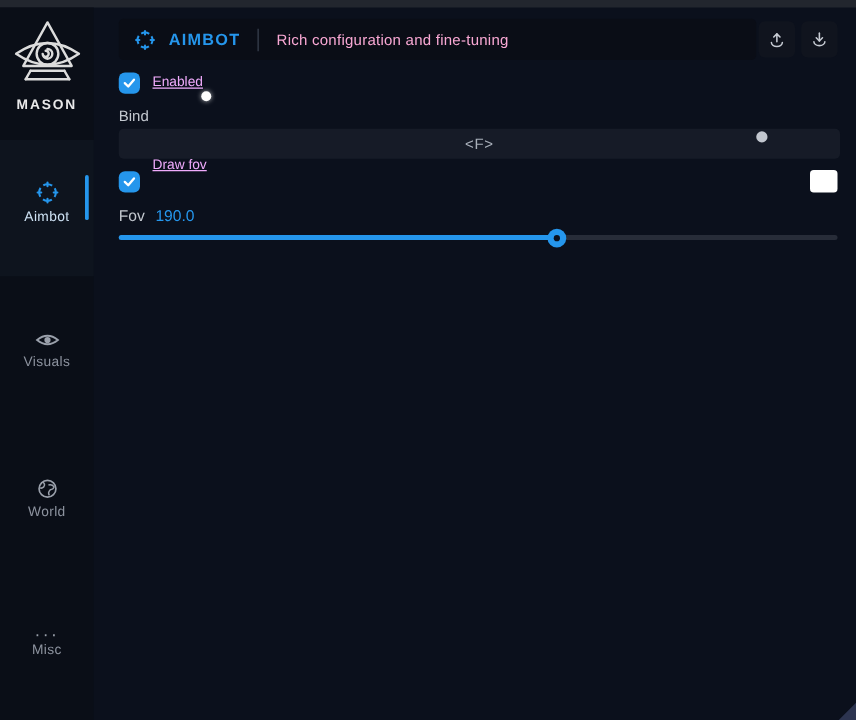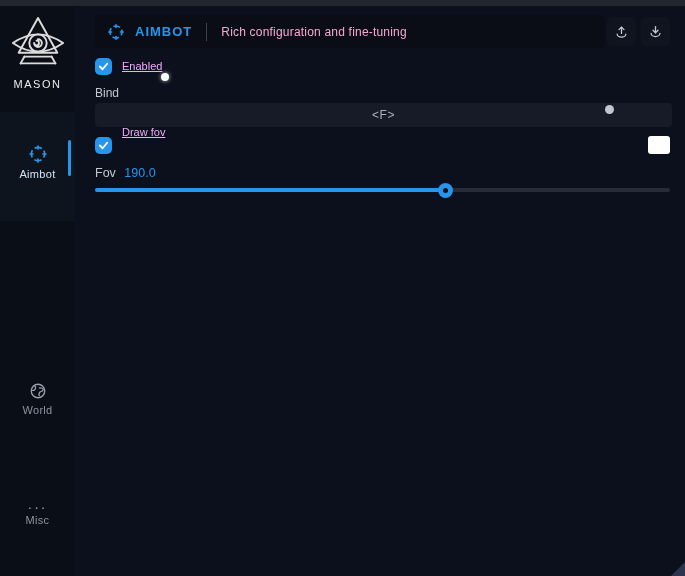--- a/index.html
+++ b/index.html
@@ -6,21 +6,21 @@
   html,body { width:685px; height:576px; overflow:hidden; }
   body { font-family:"Liberation Sans", sans-serif; background:#0b101c; position:relative; }
   #app { position:absolute; inset:0; background:#0b101c; }
 
   .top-strip { position:absolute; left:0; top:0; width:685px; height:6px; background:#22262e; }
 
   
   .sidebar { position:absolute; left:0; top:6px; width:75px; height:570px; background:#0a0e17; }
   .logo-wrap { position:absolute; left:0; top:8px; width:75px; text-align:center; }
   .logo-wrap svg { display:block; margin:0 auto; }
-  .brand { display:block; margin-top:2px; color:#e9e9ea; font-size:11px; font-weight:normal; letter-spacing:1.5px; }
+  .brand { display:block; margin-top:2px; color:#e9e9ea; font-size:11px; font-weight:bold; letter-spacing:1.5px; }
 
   .nav-item { position:absolute; left:0; width:75px; text-align:center; cursor:pointer; }
   .nav-item .nav-icon { display:block; margin:0 auto 4px auto; }
   .nav-label { display:block; font-size:11px; color:#8d939f; letter-spacing:.3px; }
 
   .nav-item.active-block { background:#0e141e; }
   .nav-item.active-block .nav-label { color:#cfe3f5; }
   .active-indicator { position:absolute; right:4px; top:28px; width:3px; height:36px; background:#2596ec; border-radius:2px; }
 
   .ellipsis-icon { display:block; color:#9aa0ab; font-size:14px; letter-spacing:2px; line-height:10px; height:12px; }
@@ -97,20 +97,27 @@
           <line x1="12" y1="2.5" x2="12" y2="6"></line>
           <line x1="12" y1="18" x2="12" y2="21.5"></line>
           <line x1="2.5" y1="12" x2="6" y2="12"></line>
           <line x1="18" y1="12" x2="21.5" y2="12"></line>
         </g>
       </svg>
       <span class="nav-label">Aimbot</span>
       <div class="active-indicator"></div>
     </div>
 
+    <div class="nav-item" style="top:252px; height:52px; padding-top:6px;">
+      <svg class="nav-icon" width="20" height="16" viewBox="0 0 24 18">
+        <path d="M2 9 Q12 1 22 9 Q12 17 2 9 Z" fill="none" stroke="#9aa0ab" stroke-width="1.8"></path>
+        <circle cx="12" cy="9" r="3" fill="#9aa0ab"></circle>
+      </svg>
+      <span class="nav-label">Visuals</span>
+    </div>
 
     <div class="nav-item" style="top:370px; height:52px; padding-top:6px;">
       <svg class="nav-icon" width="18" height="18" viewBox="0 0 24 24">
         <circle cx="12" cy="12" r="9" fill="none" stroke="#9aa0ab" stroke-width="1.8"></circle>
         <path d="M7 5 q3 2 1 5 q-2 2 -4 1" fill="none" stroke="#9aa0ab" stroke-width="1.6"></path>
         <path d="M13 8 q4 -1 6 2 q-1 3 -4 3 q-3 3 -1 6" fill="none" stroke="#9aa0ab" stroke-width="1.6"></path>
       </svg>
       <span class="nav-label">World</span>
     </div>
 

